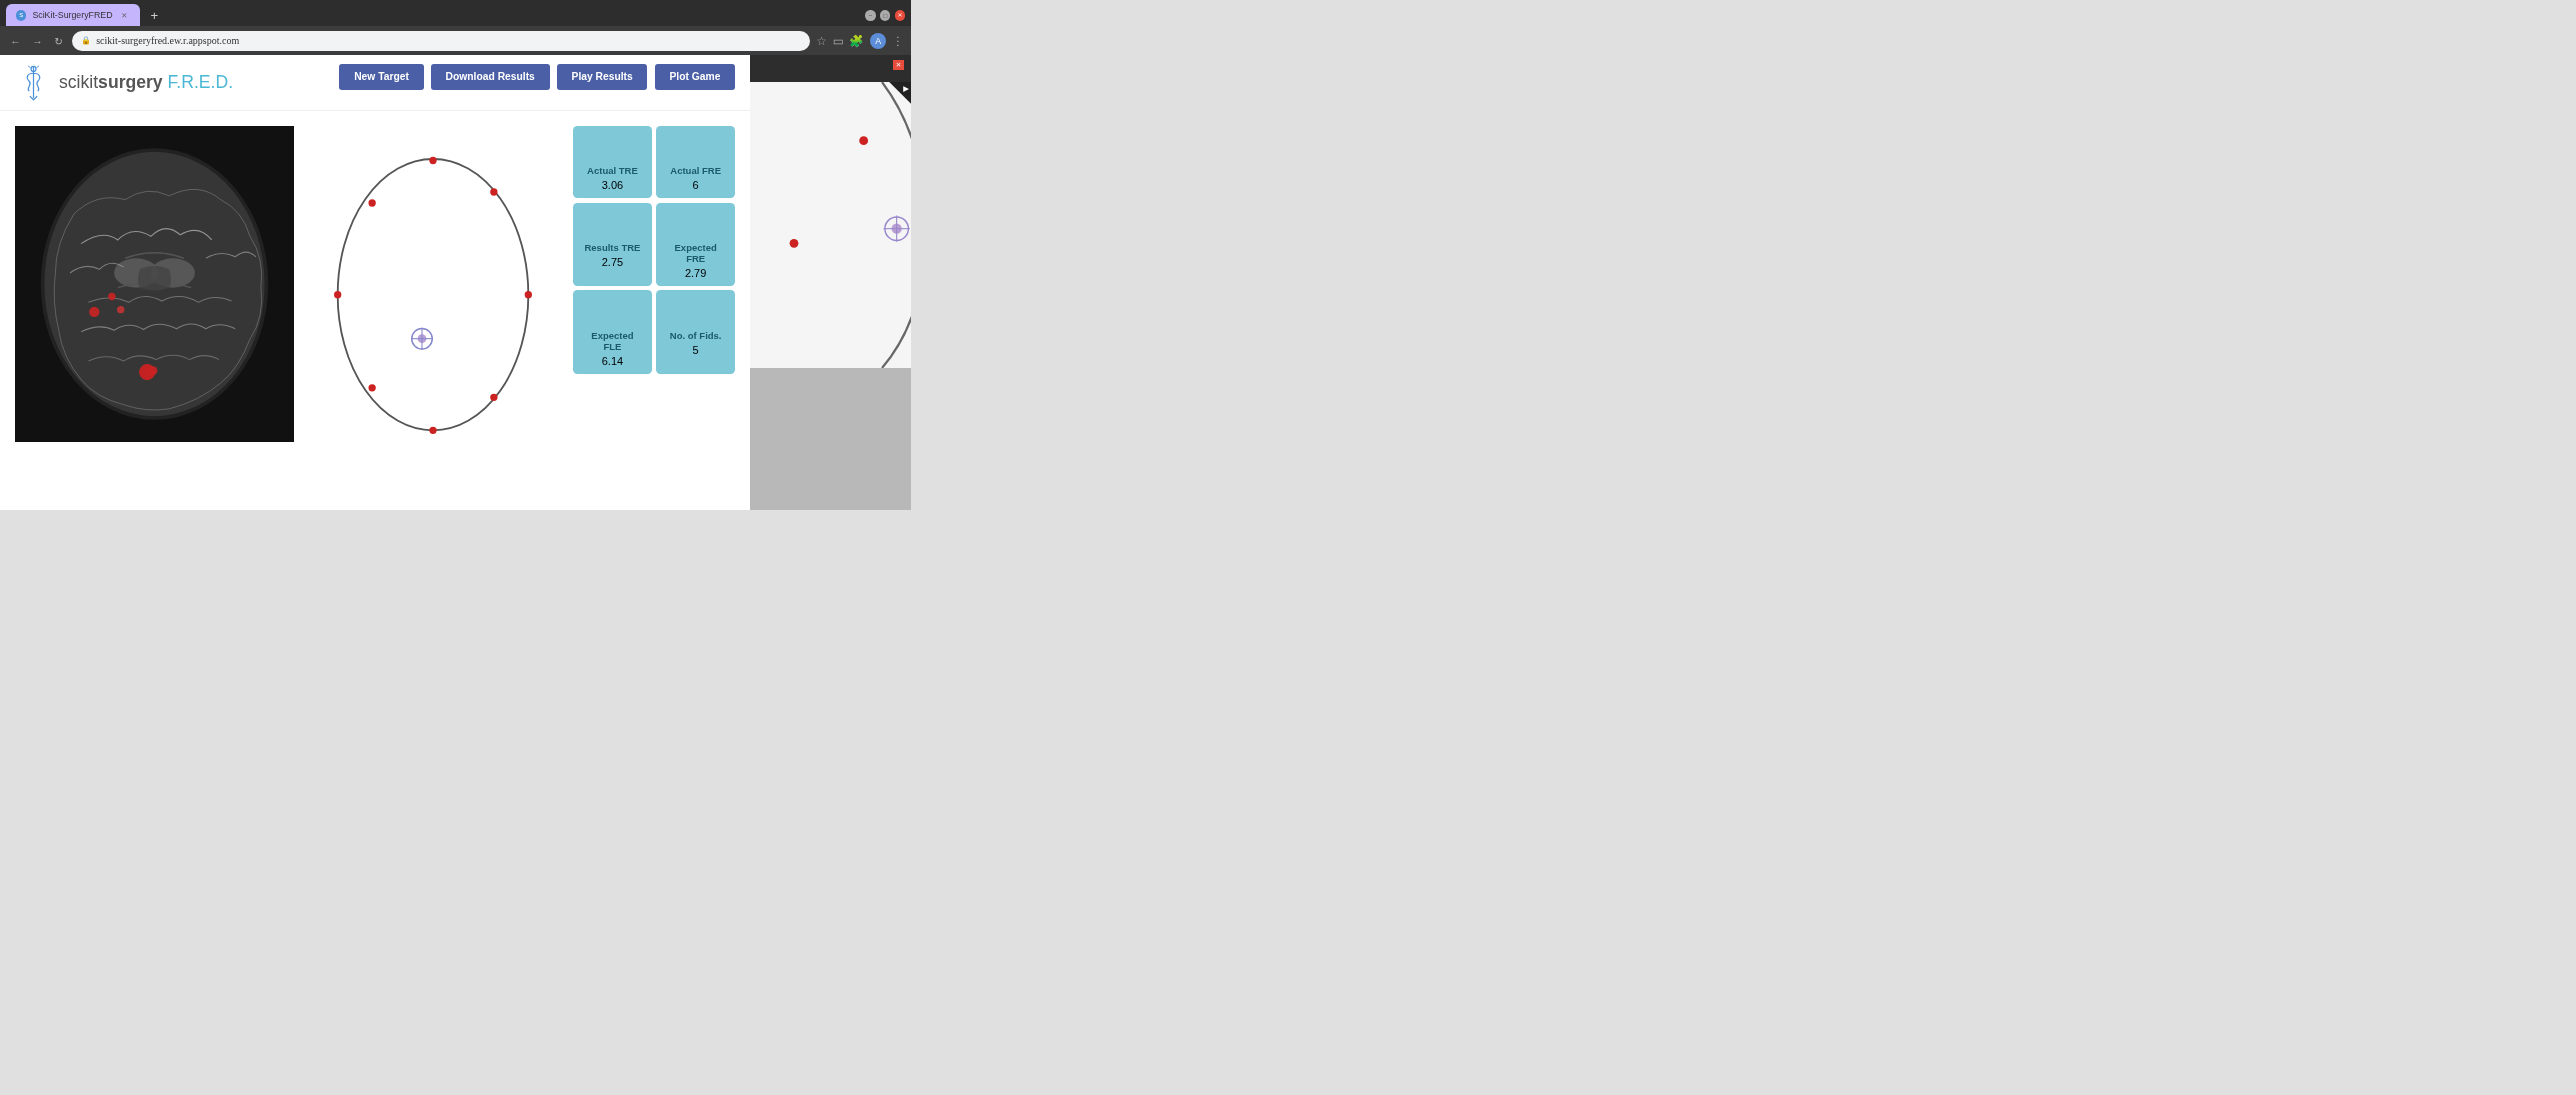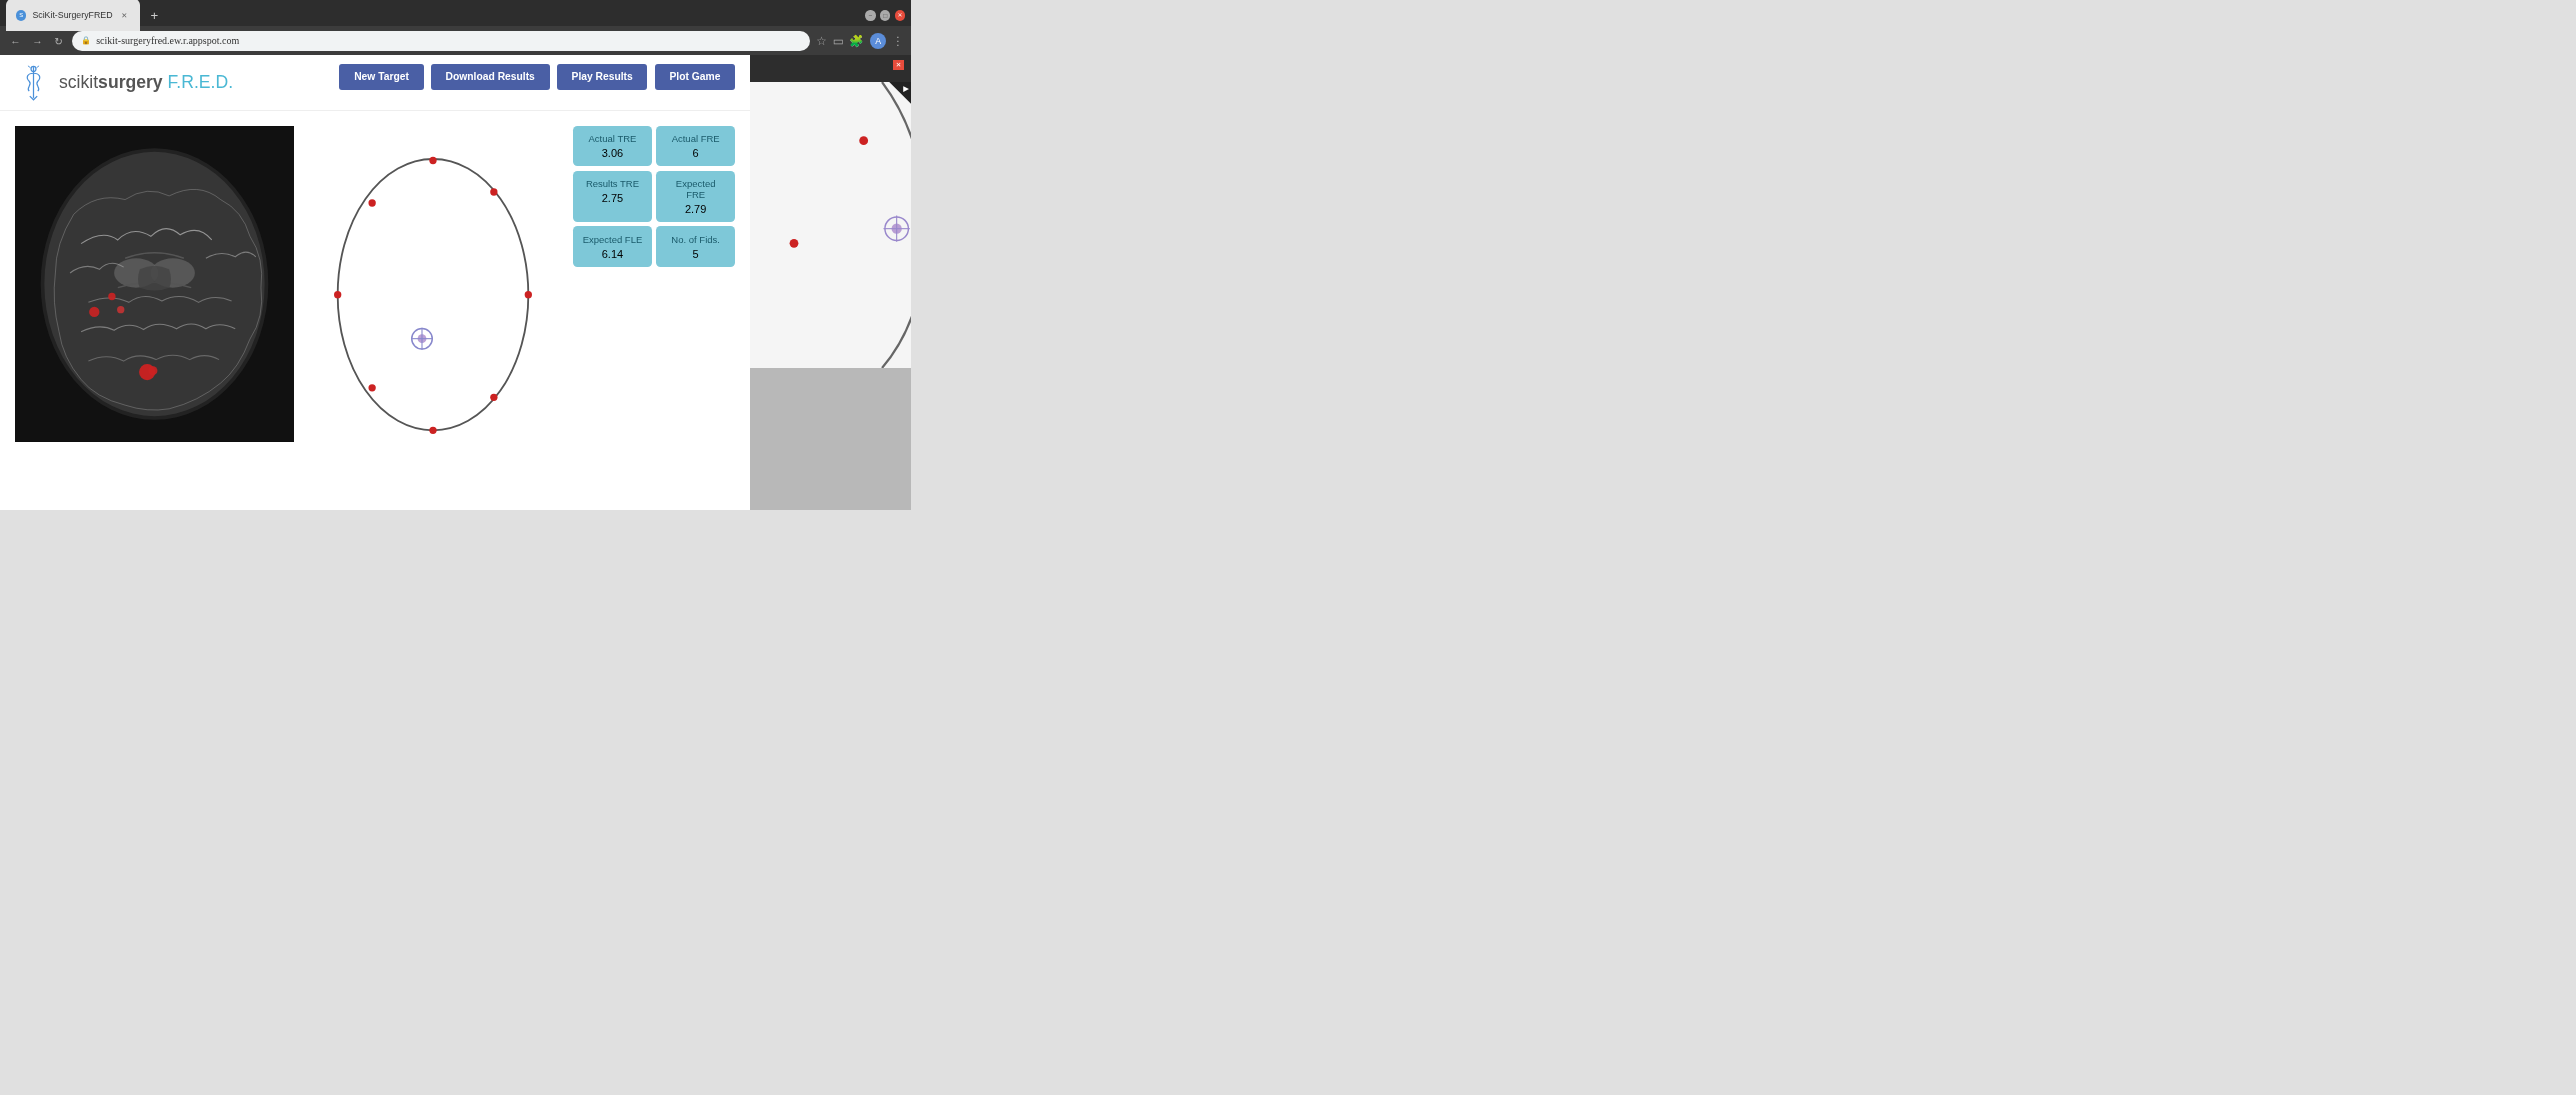--- a/index.html
+++ b/index.html
@@ -11,29 +11,29 @@
       width: 100%;
     }
     .tab-bar {
       display: flex;
       align-items: center;
       padding: 4.4px 5.9px 0;
       background: #2d2d2d;
       height: 26.4px;
     }
     .tab {
-      background: #e5e5e5;
+      background: #c4b5fd;
       border-radius: 5.9px 5.9px 0 0;
       padding: 4.4px 10.3px;
       display: flex;
       align-items: center;
       gap: 5.9px;
       font-size: 8.8px;
       color: #333;
-      height: 32px;
+      height: 22px;
       min-width: 117px;
     }
     .tab-favicon {
       width: 10.3px; height: 10.3px;
       background: #4a90d9;
       border-radius: 50%;
       display: inline-flex; align-items: center; justify-content: center;
       font-size: 5.9px; color: white;
     }
     .tab-close {
@@ -198,22 +198,23 @@
     }
     .stat-card {
       background: #7ec8d8;
       border-radius: 4.4px;
       padding: 7.3px 8.8px;
       text-align: center;
     }
     .stat-label {
       font-size: 9.5px;
       color: #1a5a6a;
-      font-weight: 400;
+      font-weight: 700;
       margin-bottom: 2.9px;
+      margin-top: 32px;
     }
     .stat-value {
       font-size: 11px;
       color: #000000;
       font-weight: 500;
     }
 
     
     .right-panel {
       flex: 1;

